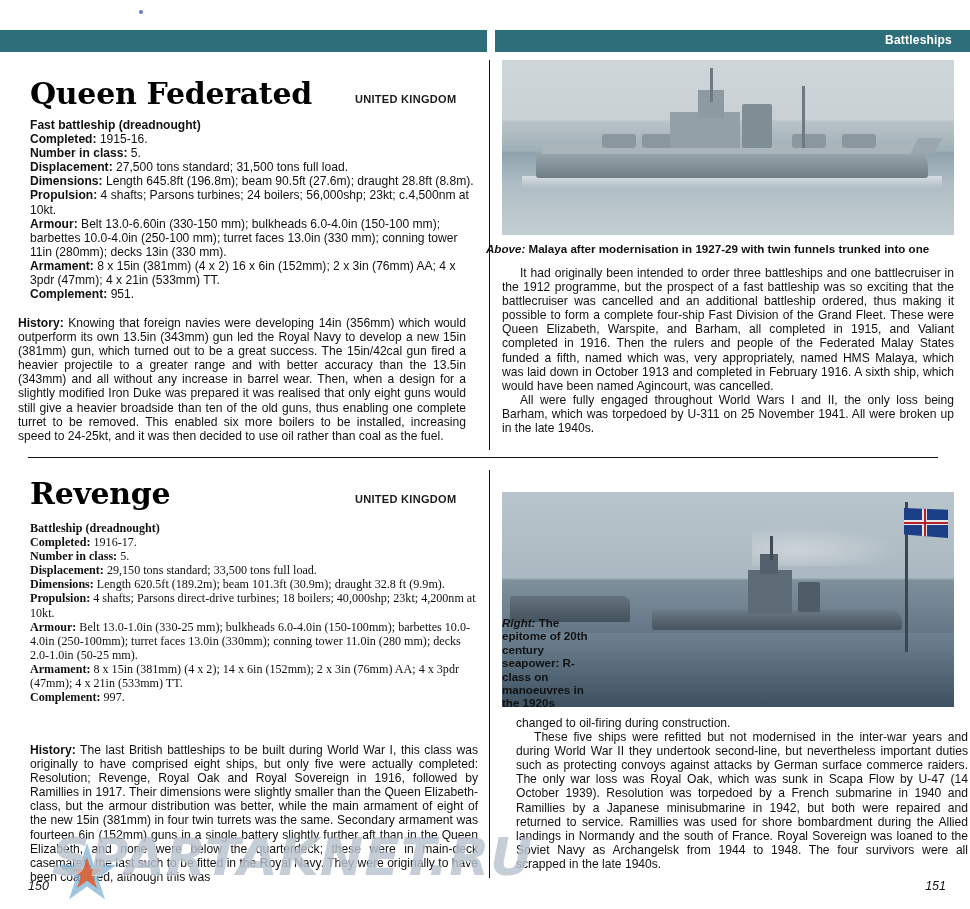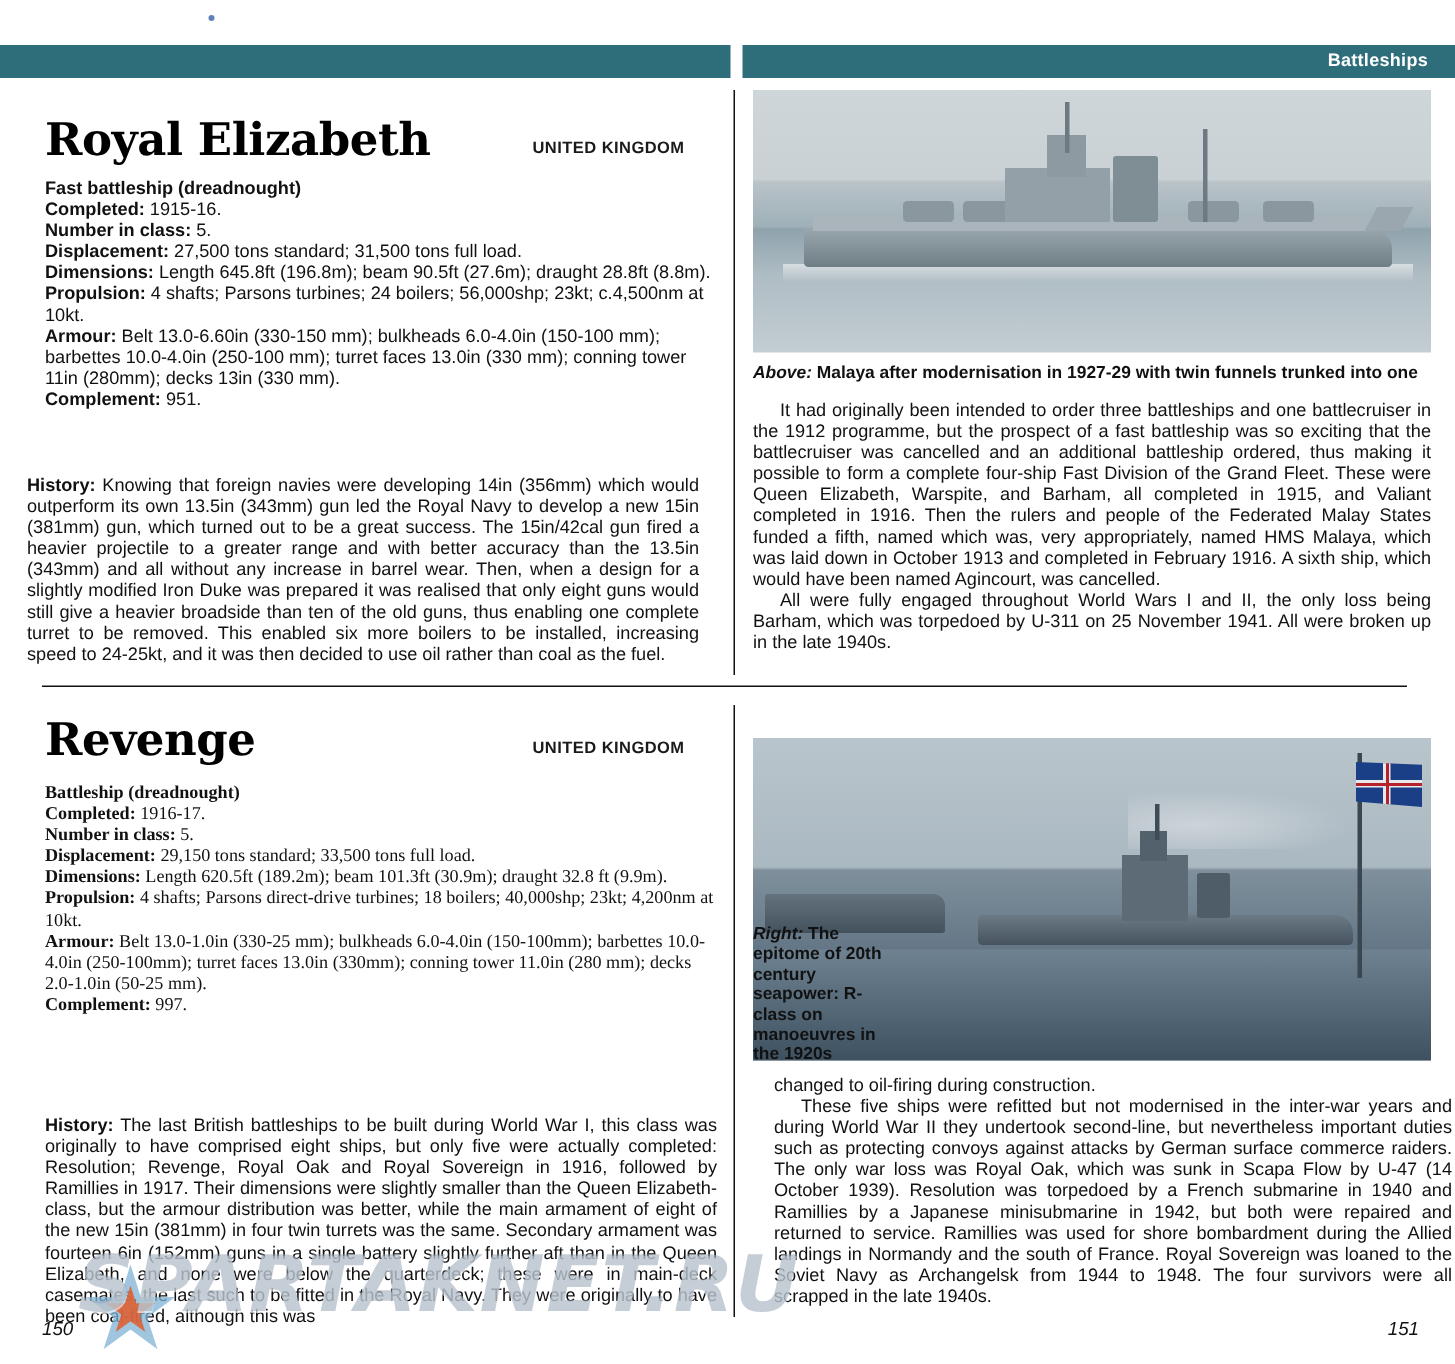--- a/index.html
+++ b/index.html
@@ -243,21 +243,21 @@
   .rclass .ensign .cross-v2 {
     position: absolute; left: 19.5px; top: 0; width: 2px; height: 100%; background:#b5222c;
   }
   .rclass .smoke {
     position: absolute; left: 250px; top: 34px; width: 150px; height: 40px;
     background: radial-gradient(ellipse at 30% 60%, rgba(210,216,220,.85), rgba(210,216,220,0) 70%);
   }
 
   
   .caption.malaya-cap {
-    left: 502px; top: 242px; width: 452px;
+    left: 486px; top: 242px; width: 452px;
     font-size: 11.6px; line-height: 13px;
   }
   
   .caption.rclass-cap {
     left: 502px; top: 616px; width: 88px;
     font-size: 11.6px; line-height: 13.4px;
   }
 
   
   .folio {
@@ -316,49 +316,51 @@
     <div class="running-head">Battleships</div>
   </div>
   <div class="band-gutter"></div>
   <div class="speck"></div>
   <div class="gutter"></div>
 
   <div class="vrule v1"></div>
   <div class="vrule v2"></div>
   <div class="hrule"></div>
 
-  <div class="entry-title" style="left:30px; top:76px;">Royal Elizabeth</div>
+  <div class="entry-title" style="left:30px; top:76px;">Queen Federated</div>
   <div class="entry-country" style="left:355px; top:93px;">UNITED KINGDOM</div>
 
   <div class="specs" style="left:30px; top:118px; width:448px;">
     <p><b>Fast battleship (dreadnought)</b></p>
     <p><b>Completed:</b><span> 1915-16.</span></p>
     <p><b>Number in class:</b><span> 5.</span></p>
     <p><b>Displacement:</b><span> 27,500 tons standard; 31,500 tons full load.</span></p>
     <p><b>Dimensions:</b><span> Length 645.8ft (196.8m); beam 90.5ft (27.6m); draught 28.8ft (8.8m).</span></p>
     <p><b>Propulsion:</b><span> 4 shafts; Parsons turbines; 24 boilers; 56,000shp; 23kt; c.4,500nm at 10kt.</span></p>
     <p><b>Armour:</b><span> Belt 13.0-6.60in (330-150 mm); bulkheads 6.0-4.0in (150-100 mm); barbettes 10.0-4.0in (250-100 mm); turret faces 13.0in (330 mm); conning tower 11in (280mm); decks 13in (330 mm).</span></p>
+    <p><b>Armament:</b><span> 8 x 15in (381mm) (4 x 2) 16 x 6in (152mm); 2 x 3in (76mm) AA; 4 x 3pdr (47mm); 4 x 21in (533mm) TT.</span></p>
     <p><b>Complement:</b><span> 951.</span></p>
   </div>
 
   <div class="history" style="left:18px; top:316px; width:448px;">
     <p><b>History:</b><span> Knowing that foreign navies were developing 14in (356mm) which would outperform its own 13.5in (343mm) gun led the Royal Navy to develop a new 15in (381mm) gun, which turned out to be a great success. The 15in/42cal gun fired a heavier projectile to a greater range and with better accuracy than the 13.5in (343mm) and all without any increase in barrel wear. Then, when a design for a slightly modified Iron Duke was prepared it was realised that only eight guns would still give a heavier broadside than ten of the old guns, thus enabling one complete turret to be removed. This enabled six more boilers to be installed, increasing speed to 24-25kt, and it was then decided to use oil rather than coal as the fuel.</span></p>
   </div>
 
   <div class="entry-title" style="left:30px; top:476px;">Revenge</div>
   <div class="entry-country" style="left:355px; top:493px;">UNITED KINGDOM</div>
 
   <div class="specs" style="left:30px; top:521px; width:448px;font-family:Liberation Serif, serif;">
     <p><b>Battleship (dreadnought)</b></p>
     <p><b>Completed:</b><span> 1916-17.</span></p>
     <p><b>Number in class:</b><span> 5.</span></p>
     <p><b>Displacement:</b><span> 29,150 tons standard; 33,500 tons full load.</span></p>
     <p><b>Dimensions:</b><span> Length 620.5ft (189.2m); beam 101.3ft (30.9m); draught 32.8 ft (9.9m).</span></p>
     <p><b>Propulsion:</b><span> 4 shafts; Parsons direct-drive turbines; 18 boilers; 40,000shp; 23kt; 4,200nm at 10kt.</span></p>
     <p><b>Armour:</b><span>  Belt 13.0-1.0in (330-25 mm); bulkheads 6.0-4.0in (150-100mm); barbettes 10.0-4.0in (250-100mm); turret faces 13.0in (330mm); conning tower 11.0in (280 mm); decks 2.0-1.0in (50-25 mm).</span></p>
+    <p><b>Armament:</b><span> 8 x 15in (381mm) (4 x 2); 14 x 6in (152mm); 2 x 3in (76mm) AA; 4 x 3pdr (47mm); 4 x 21in (533mm) TT.</span></p>
     <p><b>Complement:</b><span> 997.</span></p>
   </div>
 
   <div class="history" style="left:30px; top:743px; width:448px;">
     <p><b>History:</b><span> The last British battleships to be built during World War I, this class was originally to have comprised eight ships, but only five were actually completed: Resolution; Revenge, Royal Oak and Royal Sovereign in 1916, followed by Ramillies in 1917. Their dimensions were slightly smaller than the Queen Elizabeth-class, but the armour distribution was better, while the main armament of eight of the new 15in (381mm) in four twin turrets was the same. Secondary armament was fourteen 6in (152mm) guns in a single battery slightly further aft than in the Queen Elizabeth, and none were below the quarterdeck; these were in main-deck casemates, the last such to be fitted in the Royal Navy. They were originally to have been coal-fired, although this was</span></p>
   </div>
 
   <div class="photo malaya">
     <div class="wake"></div>
     <div class="hull"></div>

